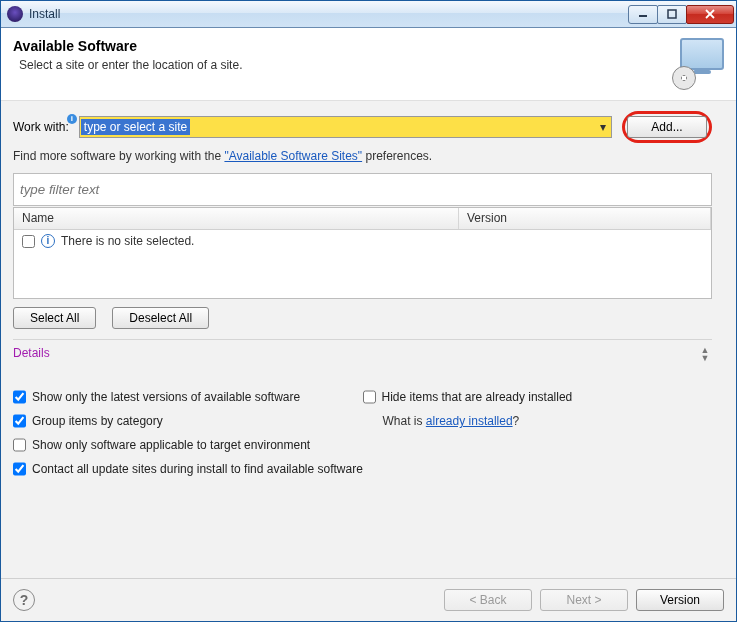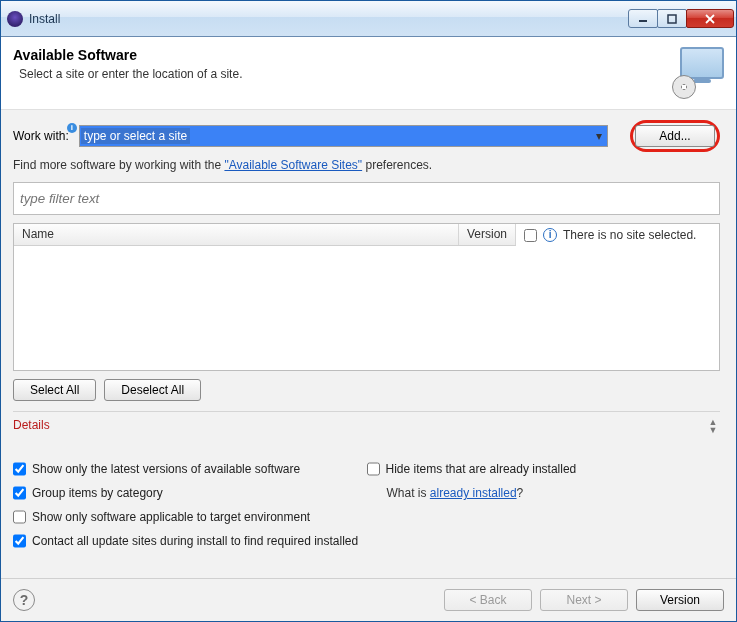--- a/index.html
+++ b/index.html
@@ -9,21 +9,21 @@
     font-size: 12px;
     background: #fff;
     width: 737px;
     height: 622px;
     border: 1px solid #1a5a9e;
     display: flex;
     flex-direction: column;
     overflow: hidden;
   }
   .titlebar {
-    height: 36px;
+    height: 27px;
     background: linear-gradient(to bottom, #f4f8fd 0%, #dbe9f7 45%, #c7ddf2 46%, #d0e3f5 100%);
     border-bottom: 1px solid #6a8bb0;
     display: flex;
     align-items: center;
     padding: 0 2px 0 6px;
   }
   .titlebar .app-icon {
     width: 16px; height: 16px;
     margin-right: 6px;
     background: radial-gradient(circle at 50% 40%, #6a4fbf 0%, #3b2a7a 60%, #250f56 100%);
@@ -78,40 +78,40 @@
     width:18px; height:4px; background:#7aa0c8; border-radius:2px;
   }
   .cd {
     width:24px; height:24px; border-radius:50%;
     background: radial-gradient(circle,#fff 0 15%, #888 16% 18%, #e8e8e8 19% 100%);
     border:1px solid #888;
     position:absolute; bottom:-2px; left:-2px;
   }
   .content {
     flex:1;
-    padding: 10px 16px 8px 12px;
+    padding: 10px 24px 8px 12px;
     background: #f2f2f2;
     display:flex;
     flex-direction:column;
     overflow:hidden;
   }
   .workwith-row { display:flex; align-items:center; gap:6px; margin-bottom:4px;}
   .workwith-row label { position:relative; padding-right:4px;}
   .info-badge {
     position:absolute; top:-6px; right:-4px;
     width:10px; height:10px; border-radius:50%;
     background:#3a8de0; color:#fff;
     font-size:8px; line-height:10px; text-align:center;
     font-weight:bold;
   }
   .combo {
     flex:1;
     height:22px;
     border:1px solid #999;
-    background:#3b82f6;
+    background:#fde047;
     display:flex; align-items:center;
     position:relative;
   }
   .combo .placeholder {
     background:#3a74d0; color:#fff;
     padding:1px 3px; margin:1px;
     font-size:12px;
   }
   .combo .dropdown-arrow {
     margin-left:auto; width:16px; text-align:center;
@@ -131,38 +131,38 @@
   .btn:disabled, .btn.disabled {
     color:#9a9a9a;
     background: linear-gradient(to bottom,#f7f7f7,#ececec);
     border-color:#b5b5b5;
     cursor:default;
   }
   .add-btn-wrap {
     border:3px solid #e32217;
     border-radius:16px;
     padding:2px;
-    margin-left:16px;
+    margin-left:4px;
   }
   .hint-row { text-align:left; margin: 2px 0 10px 0; color:#333;}
   .hint-row a { color:#1a5abf; text-decoration:underline;}
   .filter-input {
     width:100%; height:33px;
     border:1px solid #bdbdbd;
     padding:2px 6px;
     color:#7a7a7a;
     font-style:italic;
     background:#fff;
   }
   .tree {
-    margin-top:8px;
+    margin-top:1px;
     border:1px solid #bdbdbd;
     background:#fff;
-    height:148px;
-    display:flex; flex-direction:row;
+    height:92px;
+    display:flex; flex-direction:column;
   }
   .tree-header {
     height:22px;
     background: linear-gradient(to bottom,#fdfdfd,#ececec);
     border-bottom:1px solid #d0d0d0;
     display:flex;
   }
   .tree-header .col {
     padding:3px 8px;
     border-right:1px solid #d6d6d6;
@@ -172,27 +172,27 @@
   .tree-header .col.version { flex:1; }
   .tree-body { flex:1; padding:4px 8px;}
   .tree-row { display:flex; align-items:center; gap:6px; color:#333;}
   .tree-row input[type=checkbox]{ margin:0;}
   .info-icon {
     width:14px; height:14px; border-radius:50%;
     border:1px solid #2b6fc2;
     color:#2b6fc2; font-weight:bold; font-size:10px;
     line-height:12px; text-align:center;
   }
-  .select-row { margin:8px 0 10px 0; display:flex; gap:8px;}
+  .select-row { margin:8px 0 10px 0; display:flex; gap:16px;}
   .details-section {
     border-top:1px solid #d5d5d5;
     padding-top:6px;
     margin-bottom:6px;
   }
-  .details-label { color:#b91c1c; margin-bottom:18px;}
+  .details-label { color:#a21caf; margin-bottom:18px;}
   .details-updown { float:right; width:14px; color:#777; font-size:9px; line-height:8px; text-align:center;}
   .options { display:grid; grid-template-columns: 1fr 1fr; row-gap:10px; margin:6px 0 10px 0;}
   .opt { display:flex; gap:6px; color:#222;}
   .opt input { margin:0;}
   .whatis { padding-left:20px; color:#333;}
   .whatis a { color:#1a5abf; }
   .footer {
     border-top:1px solid #d0d0d0;
     background:#f2f2f2;
     padding:10px 12px;
@@ -307,21 +307,21 @@
     <div class="whatis">
       <span>What is </span><a href="#">already installed</a><span>?</span>
     </div>
     <label class="opt">
       <input type="checkbox" style="">
       <span>Show only software applicable to target environment</span>
     </label>
     <div></div>
     <label class="opt" style="grid-column:1/3">
       <input type="checkbox" checked="" style="">
-      <span>Contact all update sites during install to find required installed</span>
+      <span>Contact all update sites during install to find available software</span>
     </label>
   </div>
 
 </div>
 
 <div class="footer">
   <div class="help-icon">?</div>
   <div class="spacer"></div>
   <button class="btn disabled" disabled="">&lt; Back</button>
   <button class="btn disabled" disabled="">Next &gt;</button>

